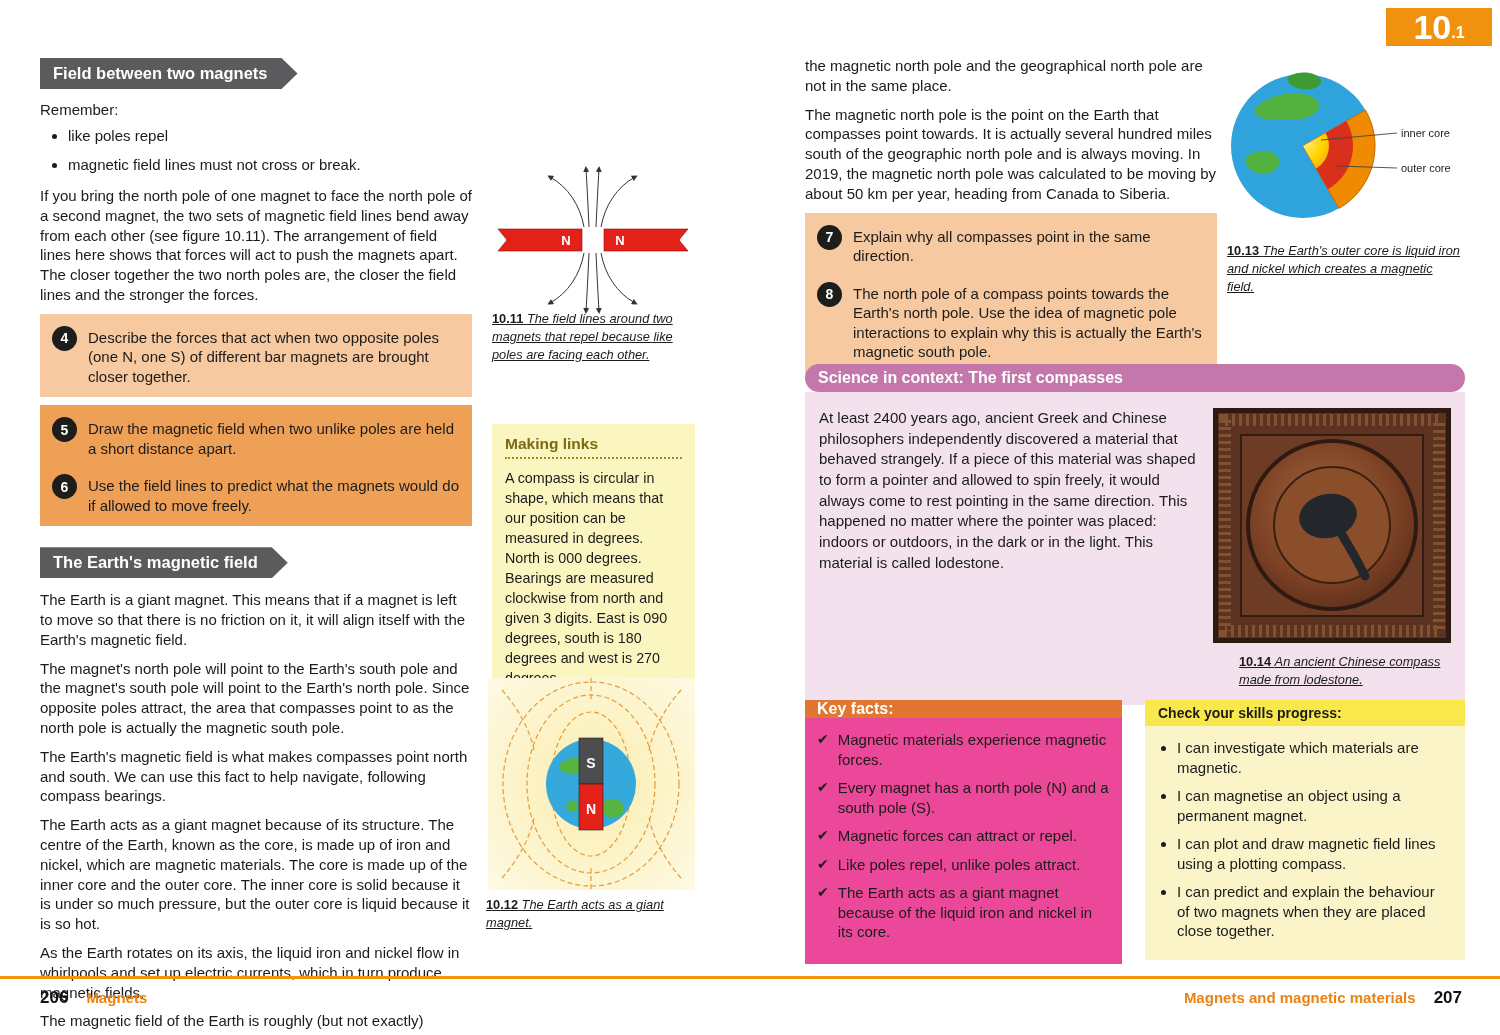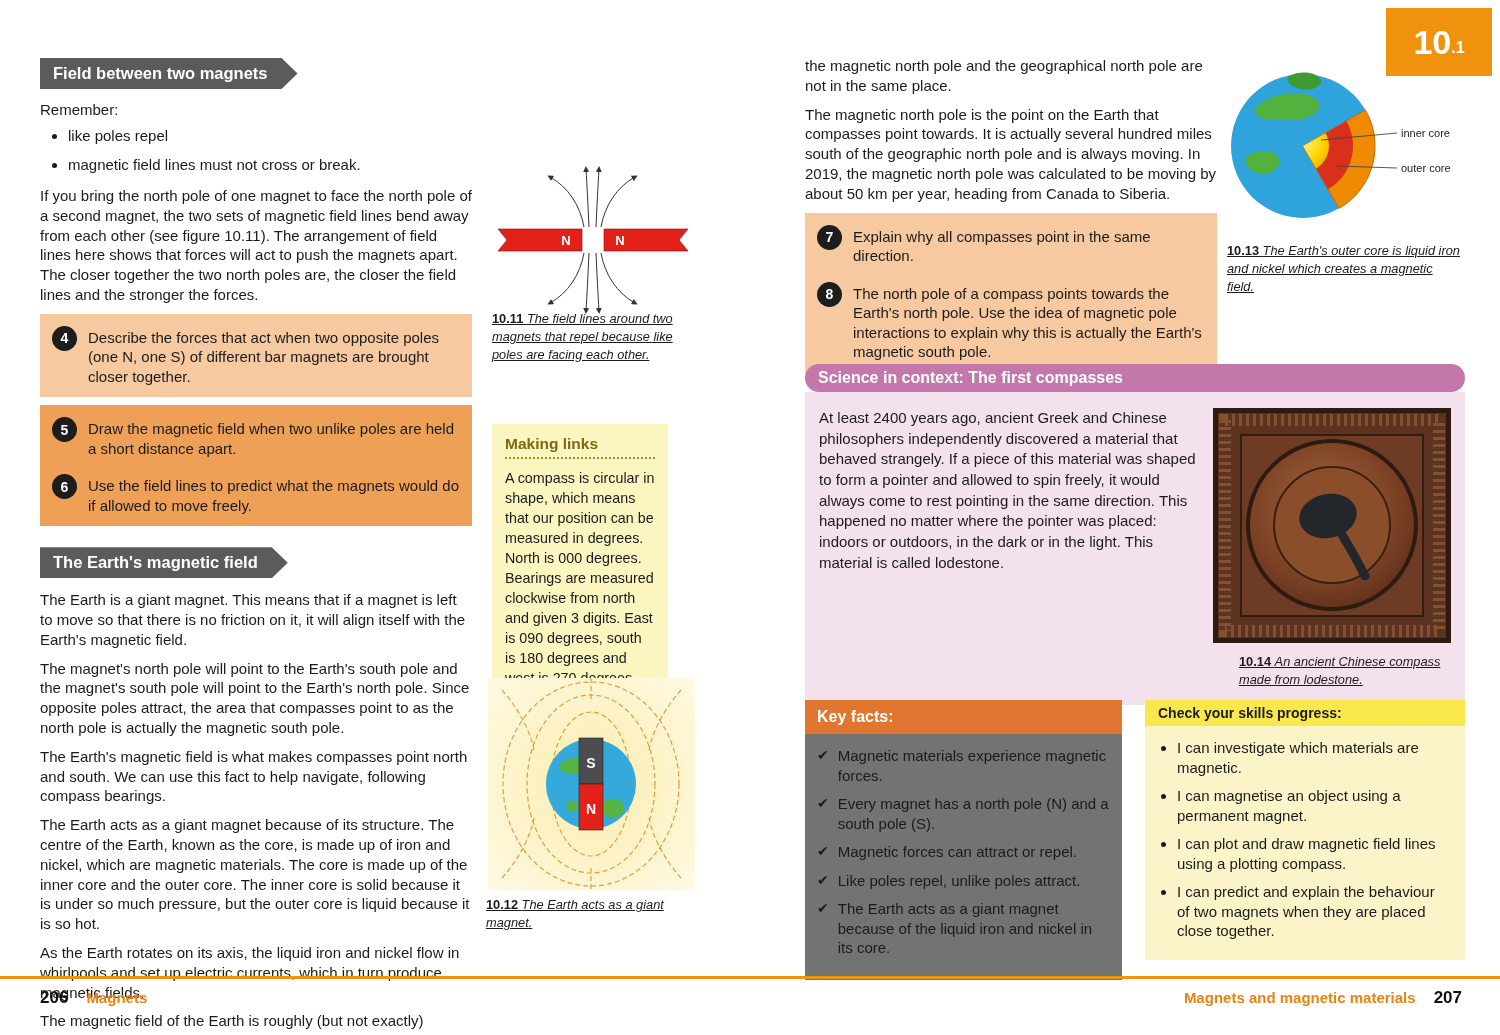--- a/index.html
+++ b/index.html
@@ -40,34 +40,34 @@
   .making-text { font-size:14.3px; line-height:1.4; }
 
   
   .sci-banner { background:#C477AA; color:#fff; font-weight:bold; font-size:16px; padding:5px 13px;border-radius:14px; }
   .sci-body { background:#F3E2EE; padding:16px 14px; display:flex; gap:16px; min-height:300px; }
   .sci-text { font-size:15px; line-height:1.38; width:392px; }
   .sci-figcol { width:238px; }
   .sci-figcol .caption { margin-top:6px;margin-left:26px; }
 
   
-  .kf-header { background:#E0762F; color:#fff; font-weight:bold; font-size:16px; padding:8px 12px; }
-  .kf-body { background:#737373; padding:12px 12px 10px; min-height:246px; }
+  .kf-header { background:#E0762F; color:#fff; font-weight:bold; font-size:16px; padding:0 12px; }
+  .kf-body { background:#ec4899; padding:12px 12px 10px; min-height:246px; }
   .kf-item { display:flex; gap:9px; margin-bottom:9px; font-size:15px; line-height:1.3; }
   .check-icon { flex:0 0 auto; font-size:14px; }
   .check-icon::before { content:"✔"; }
 
   
   .sk { background:#FBF4C8; min-height:226px; }
   .sk-header { background:#F8E84B; color:#1b1b1b; font-weight:bold; font-size:14px; padding:5px 13px; }
   .sk-body { padding:12px 14px 10px 32px; }
   .sk-body li { font-size:15px; line-height:1.3; margin-bottom:9px; }
 
   
-  .badge { left:1386px; top:8px; width:106px; height:68px; background:#F0920D; color:#fff;
+  .badge { left:1386px; top:8px; width:106px; height:38px; background:#F0920D; color:#fff;
            display:flex; align-items:center; justify-content:center; }
   .badge-num { font-size:34px; font-weight:bold; }
   .badge-sub { font-size:16px; font-weight:bold; margin-top:12px; }
 
   
   .footer { left:0; right:0; top:976px; border-top:3px solid #F0930D; }
   .footer-row { display:flex; justify-content:space-between; align-items:baseline; padding:9px 38px 0 40px;gap:20px; }
   .footer-group { display:flex; align-items:baseline; gap:18px; }
   .pagenum { font-size:17px; font-weight:bold; color:#111; }
   .chapter-label { font-size:15px; font-weight:bold; color:#E98312; }
@@ -139,21 +139,21 @@
     <polygon points="114,64 198,64 189,75 198,86 114,86" fill="#E32119" stroke="#8d0f0f" stroke-width="0.6"></polygon>
     <text x="76" y="80" font-size="13" font-weight="bold" fill="#fff" text-anchor="middle">N</text>
     <text x="130" y="80" font-size="13" font-weight="bold" fill="#fff" text-anchor="middle">N</text>
   </svg>
 </div>
 <div class="abs caption" style="left:492px; top:310px; width:198px;">
   <span class="fig-num">10.11</span>
   <span class="fig-text">The field lines around two magnets that repel because like poles are facing each other.</span>
 </div>
 
-<div class="abs making" style="left:492px; top:424px; width:176px;">
+<div class="abs making" style="left:492px; top:424px; width:203px;">
   <div class="making-title">Making links</div>
   <div class="making-text">A compass is circular in shape, which means that our position can be measured in degrees. North is 000 degrees. Bearings are measured clockwise from north and given 3 digits. East is 090 degrees, south is 180 degrees and west is 270 degrees.</div>
 </div>
 
 <div class="abs" style="left:488px; top:678px; width:207px;">
   <svg width="207" height="212" viewBox="0 0 207 212">
     <defs>
       <radialGradient id="glow" cx="50%" cy="50%" r="70%">
         <stop offset="0%" stop-color="#FAECAC"></stop>
         <stop offset="100%" stop-color="#FEFAE4"></stop>

